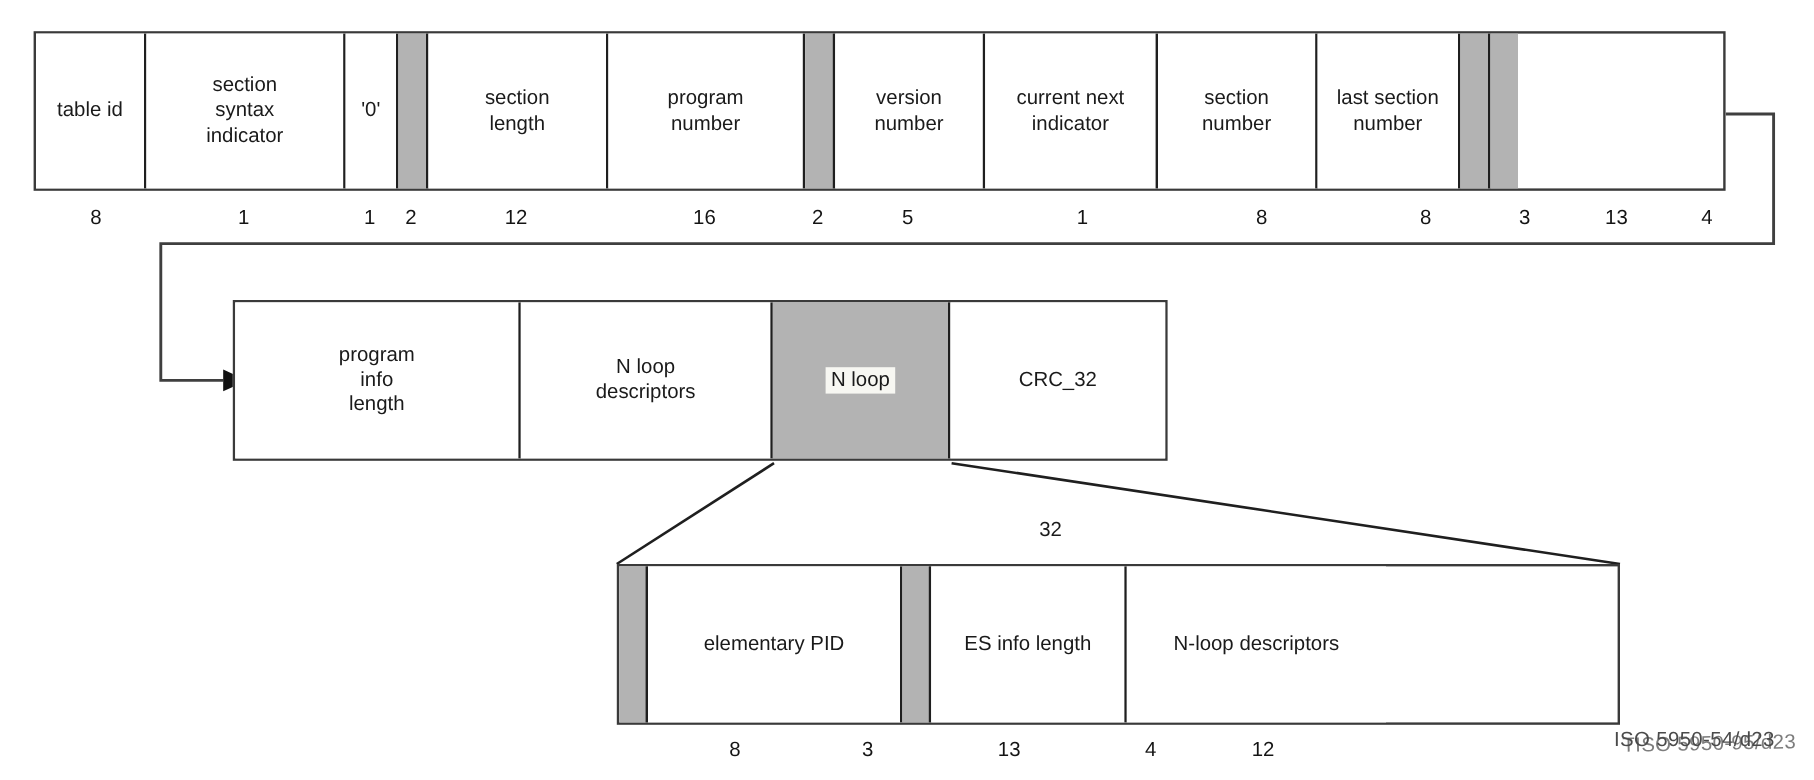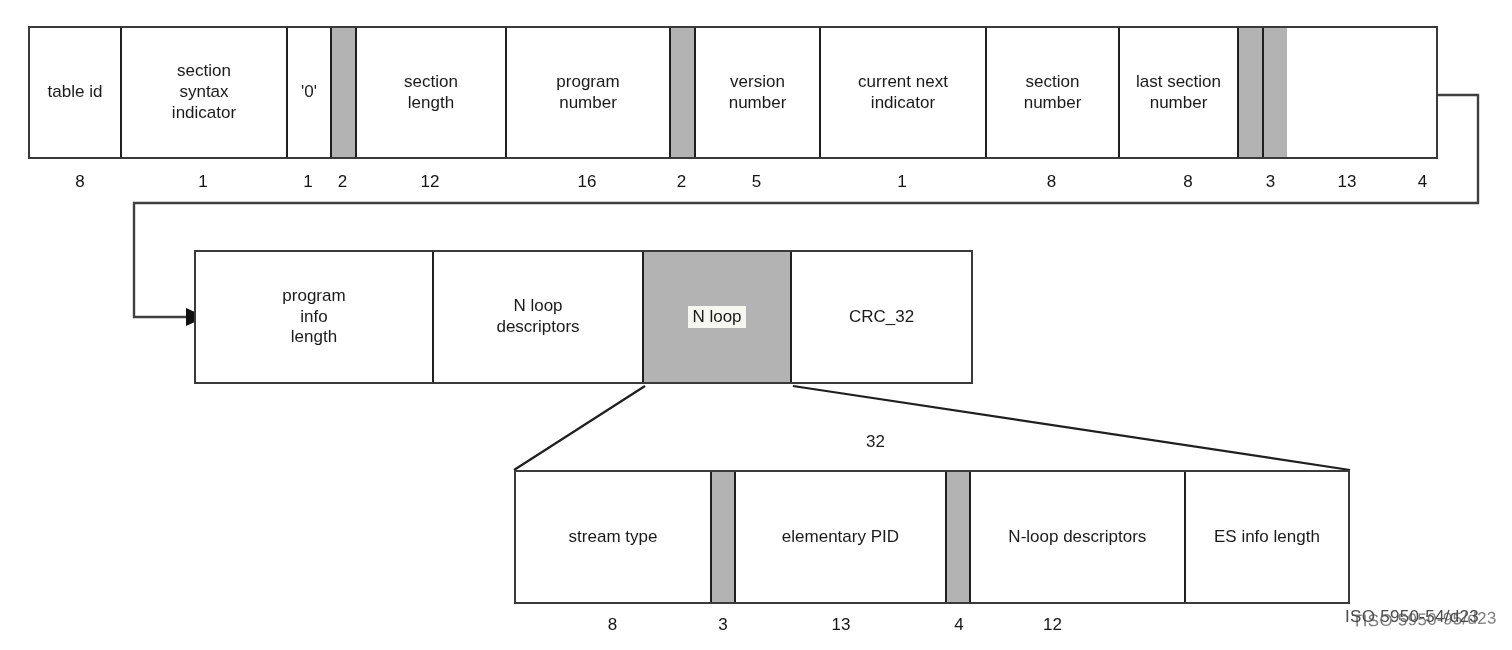--- a/index.html
+++ b/index.html
@@ -134,21 +134,21 @@
 indicator</span></div>
     <div class="cell" style="width:44px"><span>'0'</span></div>
     <div class="cell reserved" style="width:25px"><span></span></div>
     <div class="cell" style="width:150px"><span>section
 length</span></div>
     <div class="cell" style="width:164px"><span>program
 number</span></div>
     <div class="cell reserved" style="width:25px"><span></span></div>
     <div class="cell" style="width:125px"><span>version
 number</span></div>
-    <div class="cell" style="width:166px"><span>current next
+    <div class="cell" style="width:144px"><span>current next
 indicator</span></div>
     <div class="cell" style="width:133px"><span>section
 number</span></div>
     <div class="cell" style="width:119px"><span>last section
 number</span></div>
     <div class="cell reserved" style="width:25px"><span></span></div>
     <div class="cell reserved" style="width:23px"><span></span></div>
   </div>
 
   <div class="bits" style="left:34px;  top:172px; width:92px">8</div>
@@ -172,26 +172,25 @@
 length</span></div>
     <div class="cell" style="width:210px"><span>N loop
 descriptors</span></div>
     <div class="cell nloop" style="width:148px"><span class="hl">N loop</span></div>
     <div class="cell" style="width:179px"><span>CRC_32</span></div>
   </div>
 
   <div class="label32">32</div>
 
   <div class="row" id="row-bot">
-    <div class="cell" style="width:197px"><span>stream type</span></div>
     <div class="cell reserved" style="width:24px"><span></span></div>
     <div class="cell" style="width:212px"><span>elementary PID</span></div>
     <div class="cell reserved" style="width:24px"><span></span></div>
+    <div class="cell" style="width:163px"><span>ES info length</span></div>
     <div class="cell" style="width:216px"><span>N-loop descriptors</span></div>
-    <div class="cell" style="width:163px"><span>ES info length</span></div>
   </div>
 
   <div class="bits" style="left:514px; top:615px; width:197px">8</div>
   <div class="bits" style="left:711px; top:615px; width:24px">3</div>
   <div class="bits" style="left:735px; top:615px; width:212px">13</div>
   <div class="bits" style="left:947px; top:615px; width:24px">4</div>
   <div class="bits" style="left:971px; top:615px; width:163px">12</div>
 
   <div class="wm b">TISO 5950-95/d23</div>
   <div class="wm a">ISO 5950-54/d23</div>

